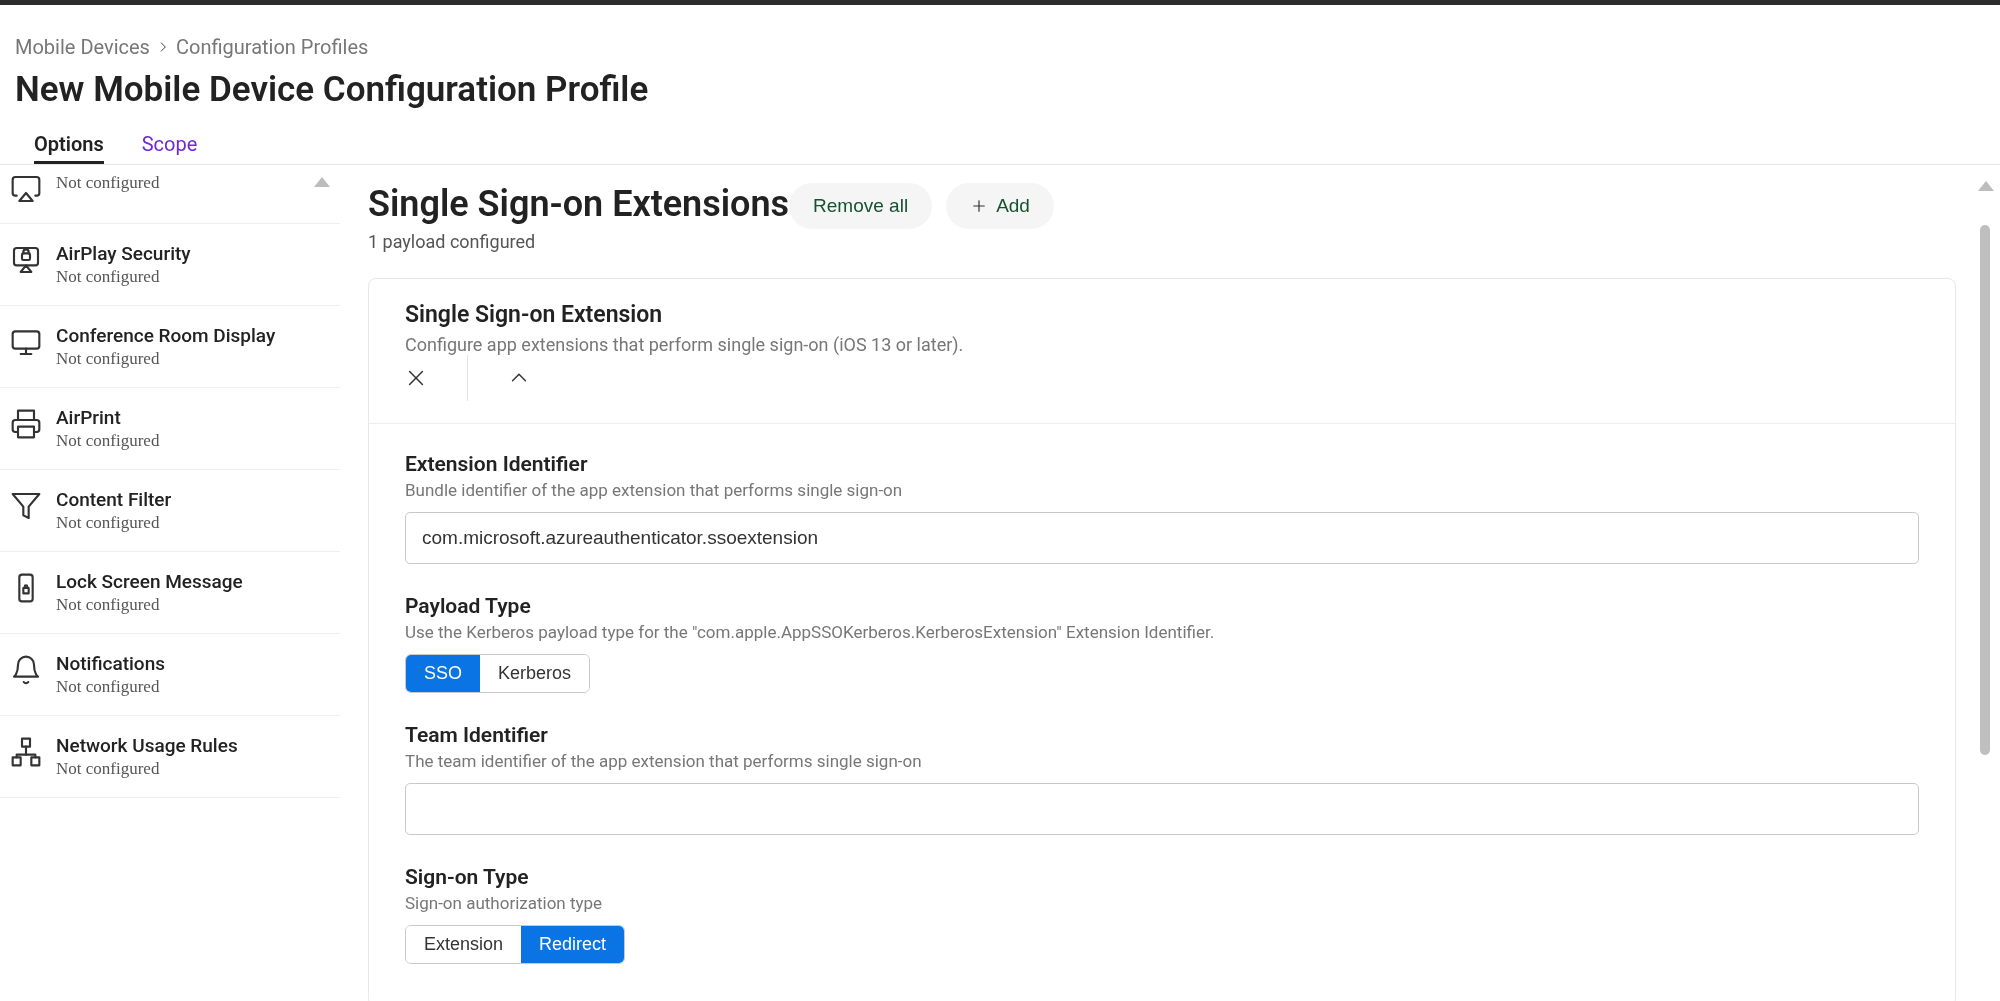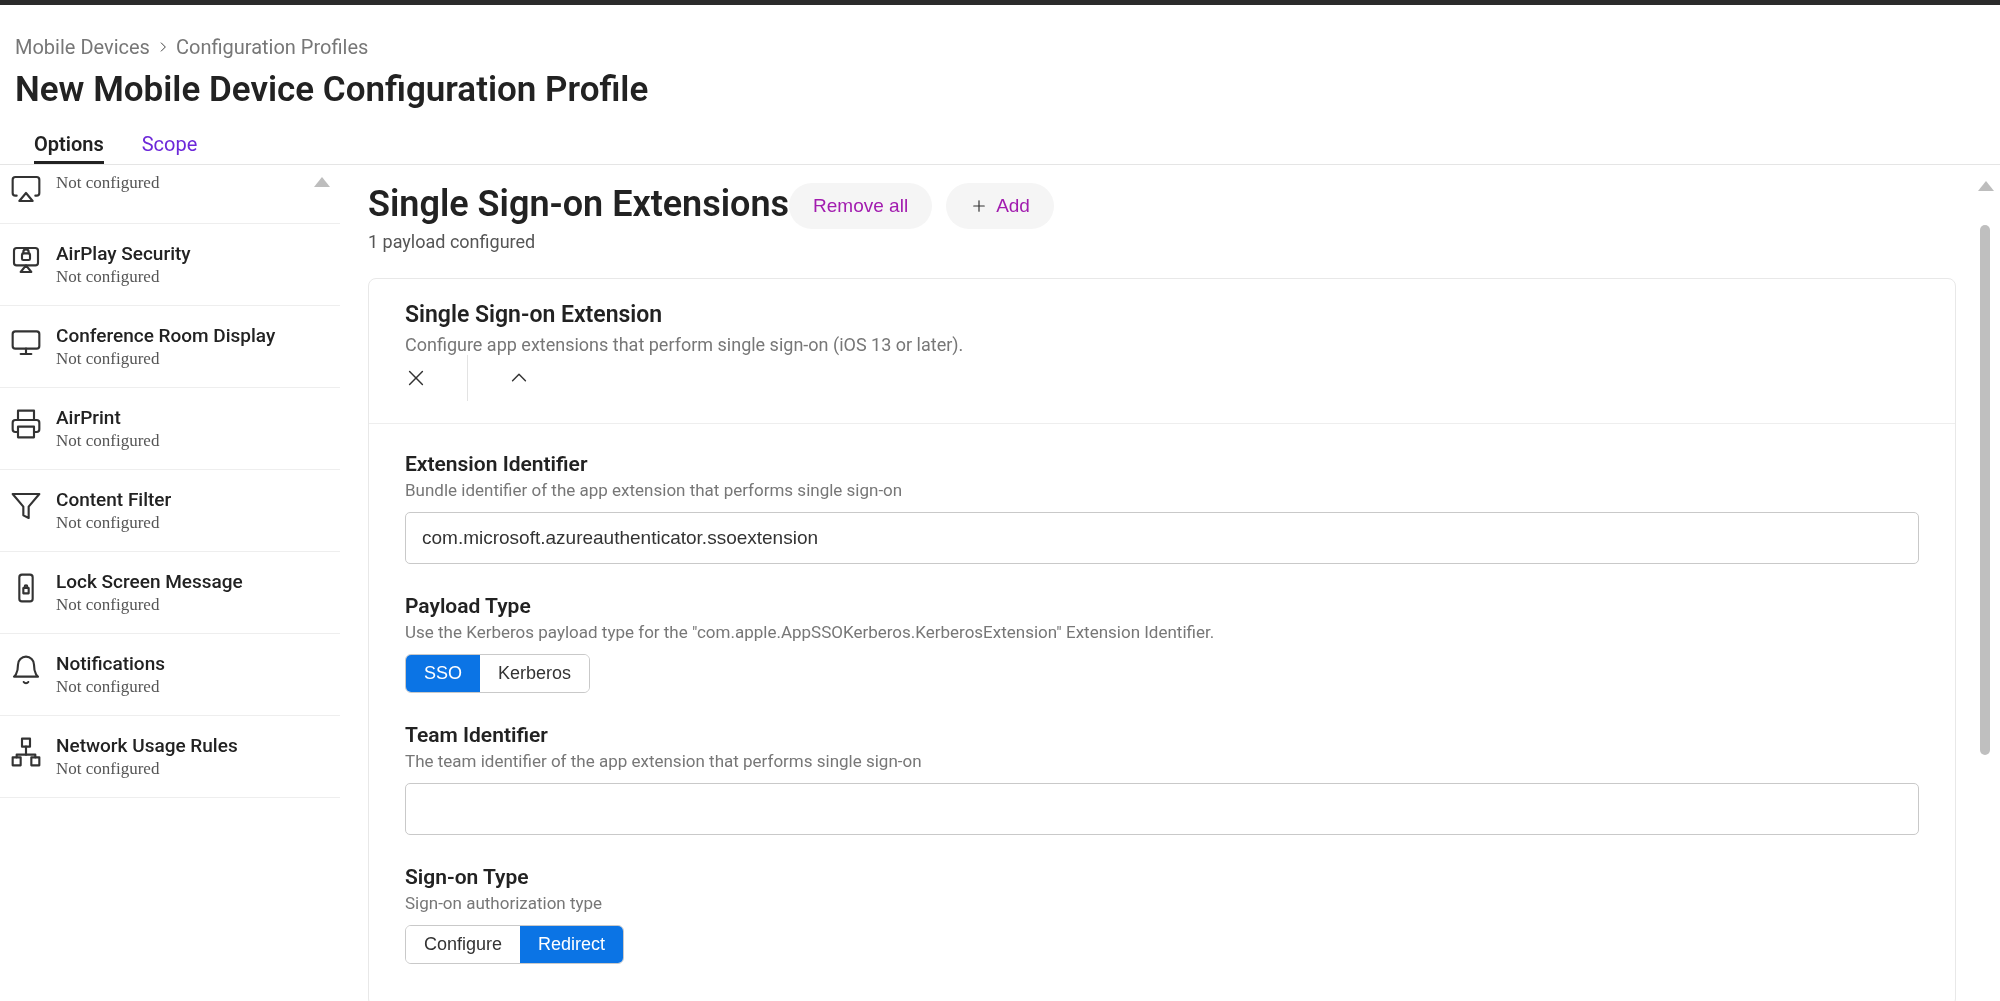--- a/index.html
+++ b/index.html
@@ -29,21 +29,21 @@
 
 .main { flex:1; display:flex; position:relative; overflow:hidden; }
 .main-scrollbar { position:absolute; right:10px; top:60px; width:10px; height:530px; background:#bfbfbf; border-radius:5px; }
 .main-arrow-top { position:absolute; right:6px; top:16px; width:0; height:0; border-left:8px solid transparent; border-right:8px solid transparent; border-bottom:10px solid #bdbdbd; }
 .content { flex:1; padding: 18px 44px 0 28px; overflow:hidden; }
 
 .panel-head { display:flex; justify-content:flex-start; align-items:flex-start; margin-bottom:26px; }
 .panel-head h1 { font-size:36px; font-weight:600; color:#222; }
 .panel-head .sub { color:#555; font-size:18px; margin-top:6px; }
 .panel-actions { display:flex; gap:14px; }
-.btn { display:flex; align-items:center; gap:8px; padding:12px 24px; border-radius:999px; background:#f5f5f5; color:#a21caf; font-size:19px; cursor:pointer; border:none; }
+.btn { display:flex; align-items:center; gap:8px; padding:12px 24px; border-radius:999px; background:#f5f5f5; color:#14532d; font-size:19px; cursor:pointer; border:none; }
 .btn svg { width:18px; height:18px; }
 
 .card { border:1px solid #e8e8e8; border-radius:8px; margin-bottom:28px; padding:0; }
 .card-head { display:flex; justify-content:space-between; align-items:flex-start; padding:22px 36px; border-bottom:1px solid #eee;flex-direction:column; }
 .card-head .tt { font-size:23px; font-weight:600; color:#222; }
 .card-head .dd { font-size:18px; color:#777; margin-top:6px; }
 .card-head-actions { display:flex; align-items:center; gap:40px; }
 .card-head-actions .divider { width:1px; height:46px; background:#e3e3e3; }
 .card-head-actions svg { width:22px; height:22px; cursor:pointer; }
 
@@ -258,21 +258,21 @@
           <div class="field">
             <div class="fh">Team Identifier</div>
             <div class="fd">The team identifier of the app extension that performs single sign-on</div>
             <input class="txt" type="text" value="" style="">
           </div>
 
           <div class="field">
             <div class="fh">Sign-on Type</div>
             <div class="fd">Sign-on authorization type</div>
             <div class="seg">
-              <button>Configure</button>
+              <button>Extension</button>
               <button class="active">Redirect</button>
             </div>
           </div>
 
         </div>
       </div>
 
     </div>
   </div>
 </div>

